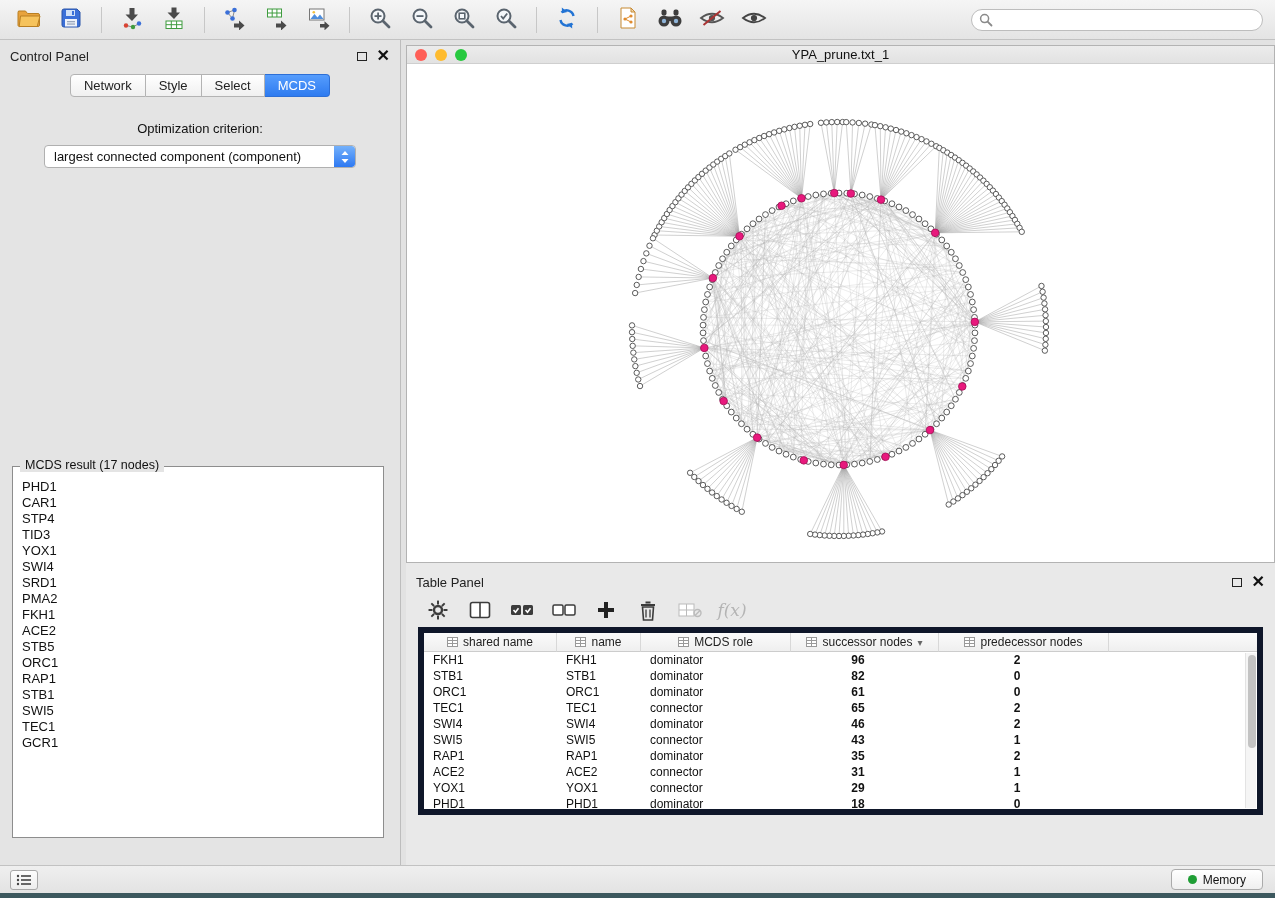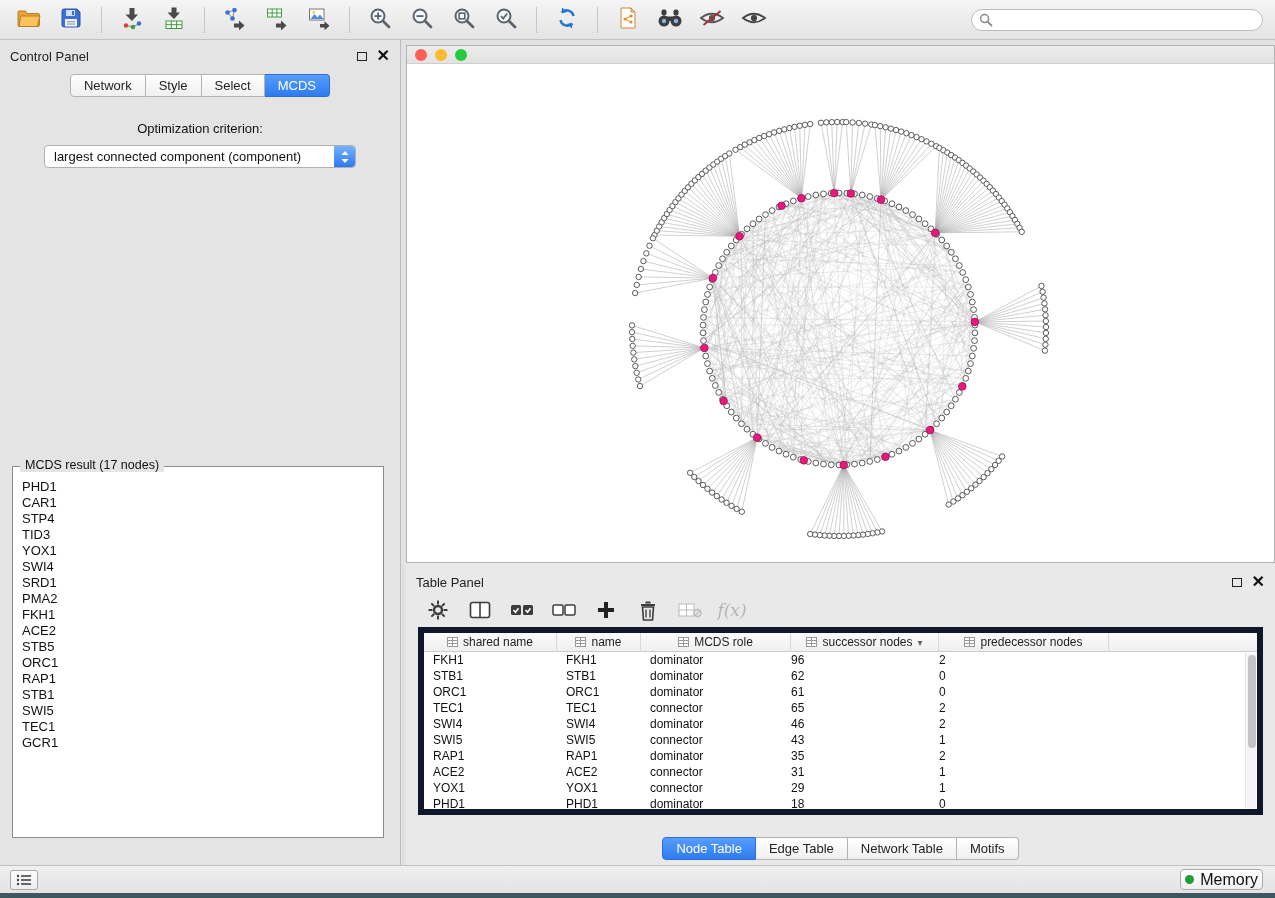--- a/index.html
+++ b/index.html
@@ -98,42 +98,42 @@
   .th {
     display:flex; align-items:center; justify-content:center; gap:5px;
     font-size:12px; color:#222; background:linear-gradient(#fbfbfb,#efefef);
     border-right:1px solid #d8d8d8; border-bottom:1px solid #cccccc; height:19px;
     white-space:nowrap; overflow:hidden;
   }
   .th.filler { flex:1; border-right:none; }
   .sort-chevron { color:#666; font-size:10px; }
   .tr { display:flex; height:16px; align-items:center; }
   .td { font-size:12px; color:#111; padding-left:9px; white-space:nowrap; overflow:hidden; }
-  .td.num { text-align:left; padding-right:14px; padding-left:0; }
+  .td.num { text-align:center; padding-right:14px; padding-left:0;font-weight:bold; }
   .v-scroll {
     position:absolute; right:1px; top:20px; bottom:1px; width:11px;
     background:#f5f5f5; border-left:1px solid #e3e3e3;
   }
   .v-thumb { position:absolute; left:1.5px; top:2px; width:8px; height:93px; background:#c3c3c3; border-radius:4px; }
   .table-tabs-row { position:absolute; left:0; right:0; top:274px; display:flex; justify-content:center; }
 
   
   .status-bar {
     position:absolute; left:0; top:865px; width:1275px; height:28px;
     background:linear-gradient(#efefef,#e3e3e3); border-top:1px solid #c2c2c2;
   }
   .list-btn {
     position:absolute; left:10px; top:4px; width:28px; height:20px;
     border:1px solid #a8a8a8; border-radius:3px; background:linear-gradient(#fdfdfd,#ededed);
     display:flex; align-items:center; justify-content:center;
   }
   .memory-btn {
     position:absolute; right:12px; top:3px; height:21px;
     border:1px solid #ababab; border-radius:4px; background:linear-gradient(#ffffff,#efefef);
-    font-size:16px; color:#111; display:flex; align-items:center; gap:6px; padding:0 4px;
+    font-size:12px; color:#111; display:flex; align-items:center; gap:6px; padding:0 16px;
   }
   .green-dot { width:9px; height:9px; border-radius:50%; background:#1f9e35; }
   .desktop-strip { position:absolute; left:0; top:893px; width:1275px; height:5px; background:#3c585e; }
 </style>
 </head>
 <body>
 
 <div class="toolbar">
   <div class="tb-btn">
       <span><svg width="24" height="22" viewBox="0 0 24 22">
@@ -331,20 +331,21 @@
         <div class="list-item">STB1</div>
         <div class="list-item">SWI5</div>
         <div class="list-item">TEC1</div>
         <div class="list-item">GCR1</div>
       </div>
   </div>
 </div>
 
 <div class="network-window">
   <div class="nw-titlebar">
+    <span class="nw-title">YPA_prune.txt_1</span>
     <span class="traffic">
       <span class="light" style="background:#ff5f57"></span>
       <span class="light" style="background:#febb2e"></span>
       <span class="light" style="background:#27c93f"></span>
     </span>
   </div>
   <svg class="network-canvas" width="867" height="498" viewBox="0 0 867 498">
       <line x1="352.06120568822365" y1="375.0263112349928" x2="477.7027174772985" y2="393.0908334549754" stroke="#b3b3b3" stroke-width="0.55" opacity="0.45"></line>
       <line x1="319.7358220130627" y1="188.2357222341194" x2="315.53653188578386" y2="335.2300547828988" stroke="#b3b3b3" stroke-width="0.55" opacity="0.45"></line>
       <line x1="552.2828786157028" y1="201.53324404130836" x2="416.49716825488645" y2="400.11351600740284" stroke="#b3b3b3" stroke-width="0.55" opacity="0.45"></line>
@@ -1320,21 +1321,21 @@
           <div class="td" style="width: 133px;">FKH1</div>
           <div class="td" style="width: 84px;">FKH1</div>
           <div class="td" style="width: 150px;">dominator</div>
           <div class="td num" style="width: 148px;">96</div>
           <div class="td num" style="width: 170px;">2</div>
         </div>
         <div class="tr">
           <div class="td" style="width: 133px;">STB1</div>
           <div class="td" style="width: 84px;">STB1</div>
           <div class="td" style="width: 150px;">dominator</div>
-          <div class="td num" style="width: 148px;">62</div>
+          <div class="td num" style="width: 148px;">82</div>
           <div class="td num" style="width: 170px;">0</div>
         </div>
         <div class="tr">
           <div class="td" style="width: 133px;">ORC1</div>
           <div class="td" style="width: 84px;">ORC1</div>
           <div class="td" style="width: 150px;">dominator</div>
           <div class="td num" style="width: 148px;">61</div>
           <div class="td num" style="width: 170px;">0</div>
         </div>
         <div class="tr">
@@ -1384,28 +1385,20 @@
           <div class="td" style="width: 84px;">PHD1</div>
           <div class="td" style="width: 150px;">dominator</div>
           <div class="td num" style="width: 148px;">18</div>
           <div class="td num" style="width: 170px;">0</div>
         </div>
       </div>
     <div class="v-scroll">
         <div class="v-thumb"></div>
       </div>
   </div>
-  <div class="table-tabs-row">
-    <div class="segmented">
-        <div class="seg active">Node Table</div>
-        <div class="seg">Edge Table</div>
-        <div class="seg">Network Table</div>
-        <div class="seg">Motifs</div>
-      </div>
-  </div>
 </div>
 
 <div class="status-bar">
   <span class="list-btn">
       <svg width="16" height="12" viewBox="0 0 16 12">
         <circle cx="2" cy="2" r="1.2" fill="#444"></circle>
         <circle cx="2" cy="6" r="1.2" fill="#444"></circle>
         <circle cx="2" cy="10" r="1.2" fill="#444"></circle>
         <line x1="5" y1="2" x2="15" y2="2" stroke="#444" stroke-width="1.6"></line>
         <line x1="5" y1="6" x2="15" y2="6" stroke="#444" stroke-width="1.6"></line>

